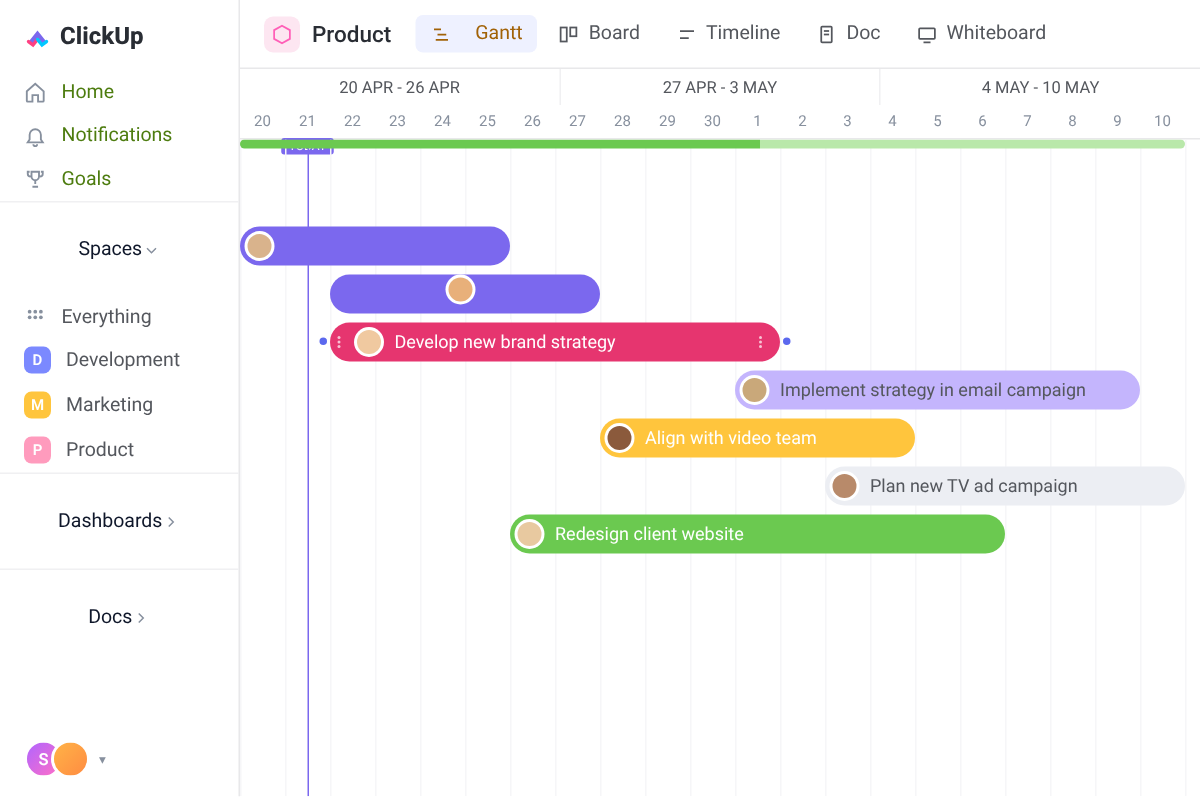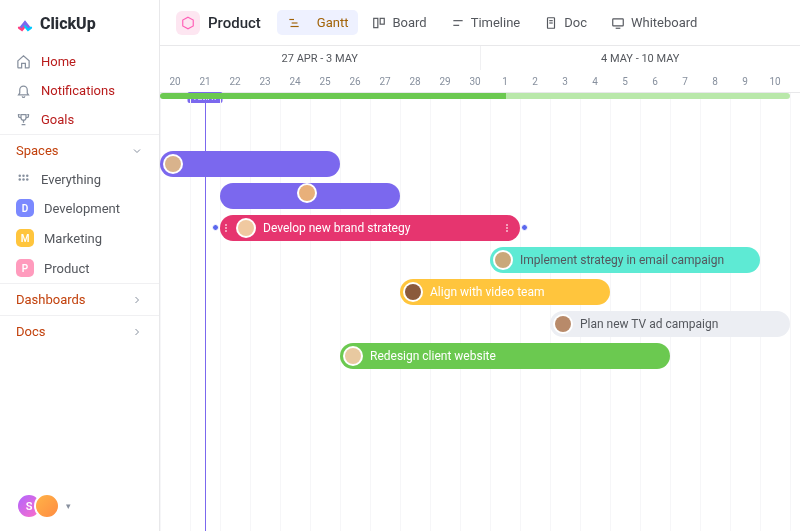--- a/index.html
+++ b/index.html
@@ -3,24 +3,24 @@
 <meta charset="utf-8">
 <style>
 * { box-sizing: border-box; margin: 0; padding: 0; }
 body { font-family: -apple-system, BlinkMacSystemFont, "Segoe UI", Roboto, sans-serif; font-size: 13px; color: #292d34; background: #fff; width: 800px; height: 531px; overflow: hidden; border-radius: 12px; }
 .app { display: flex; height: 100%; }
 
 
 .sidebar { width: 160px; border-right: 1px solid #e8e8ea; display: flex; flex-direction: column; background: #fff; }
 .logo { display: flex; align-items: center; gap: 6px; padding: 14px 16px 14px 16px; font-weight: 800; font-size: 16px; text-align: right; }
 .logo-icon { width: 18px; height: 18px; }
-.nav-item { display: flex; align-items: center; gap: 10px; padding: 7px 16px; color: #b91c1c; cursor: pointer; font-size: 13px; }
+.nav-item { display: flex; align-items: center; gap: 10px; padding: 7px 16px; color: #4d7c0f; cursor: pointer; font-size: 13px; }
 .nav-icon { width: 15px; height: 15px; display: flex; align-items: center; justify-content: center; color: #87909e; }
 
-.section { padding: 8px 16px; display: flex; align-items: center; justify-content: space-between; color: #c2410c; font-size: 13px; border-top: 1px solid #f0f0f2; cursor: pointer; }
+.section { padding: 24px 16px; display: flex; align-items: center; justify-content: center; color: #0f172a; font-size: 13px; border-top: 1px solid #f0f0f2; cursor: pointer; }
 .section:first-of-type { border-top: 1px solid #e8e8ea; }
 .chevron { width: 12px; height: 12px; color: #87909e; }
 
 .space-item { display: flex; align-items: center; gap: 10px; padding: 6px 16px; color: #54575d; cursor: pointer; font-size: 13px; }
 .space-badge { width: 18px; height: 18px; border-radius: 5px; display: flex; align-items: center; justify-content: center; color: #fff; font-size: 10px; font-weight: 600; }
 .grid-icon { width: 15px; height: 15px; color: #87909e; }
 
 .bottom-avatars { margin-top: auto; padding: 12px 16px; display: flex; align-items: center; gap: 0; }
 .avatar-circle { width: 26px; height: 26px; border-radius: 50%; border: 2px solid #fff; display: flex; align-items: center; justify-content: center; color: #fff; font-size: 11px; font-weight: 600; }
 .avatar-circle + .avatar-circle { margin-left: -8px; }
@@ -196,20 +196,21 @@
           <svg class="view-btn-icon" viewBox="0 0 24 24" fill="none" stroke="currentColor" stroke-width="2">
             <rect x="3" y="5" width="18" height="12" rx="1"></rect>
             <line x1="8" y1="21" x2="16" y2="21"></line>
           </svg>
           <span>Whiteboard</span>
         </div>
     </div>
 
     <div class="timeline-header">
       <div class="week-row" id="week-row">
+          <div class="week-cell">20 APR - 26 APR</div>
           <div class="week-cell">27 APR - 3 MAY</div>
           <div class="week-cell">4 MAY - 10 MAY</div>
         </div>
       <div class="day-row" id="day-row">
           <div class="day-cell">20</div>
           <div class="day-cell">21</div>
           <div class="day-cell">22</div>
           <div class="day-cell">23</div>
           <div class="day-cell">24</div>
           <div class="day-cell">25</div>
@@ -283,21 +284,21 @@
             </div>
             <span>Develop new brand strategy</span>
             <div class="handle-dots" style="margin-left:auto">
               <span></span>
               <span></span>
               <span></span>
             </div>
           </div>
           <div class="dep-dot" style="left: 52px; top: 131px;"></div>
           <div class="dep-dot" style="left: 361px; top: 131px;"></div>
-          <div class="task-bar light-text" style="background: #5eead4; left: 330px; width: 270px; top: 154px;">
+          <div class="task-bar light-text" style="background: #c4b5fd; left: 330px; width: 270px; top: 154px;">
             <div class="task-avatar">
               <div class="task-avatar-inner" style="background:#c9a87a"></div>
             </div>
             <span>Implement strategy in email campaign</span>
           </div>
           <div class="task-bar" style="background: rgb(255, 197, 61); left: 240px; width: 210px; top: 186px;">
             <div class="task-avatar">
               <div class="task-avatar-inner" style="background:#8b5a3c"></div>
             </div>
             <span>Align with video team</span>

